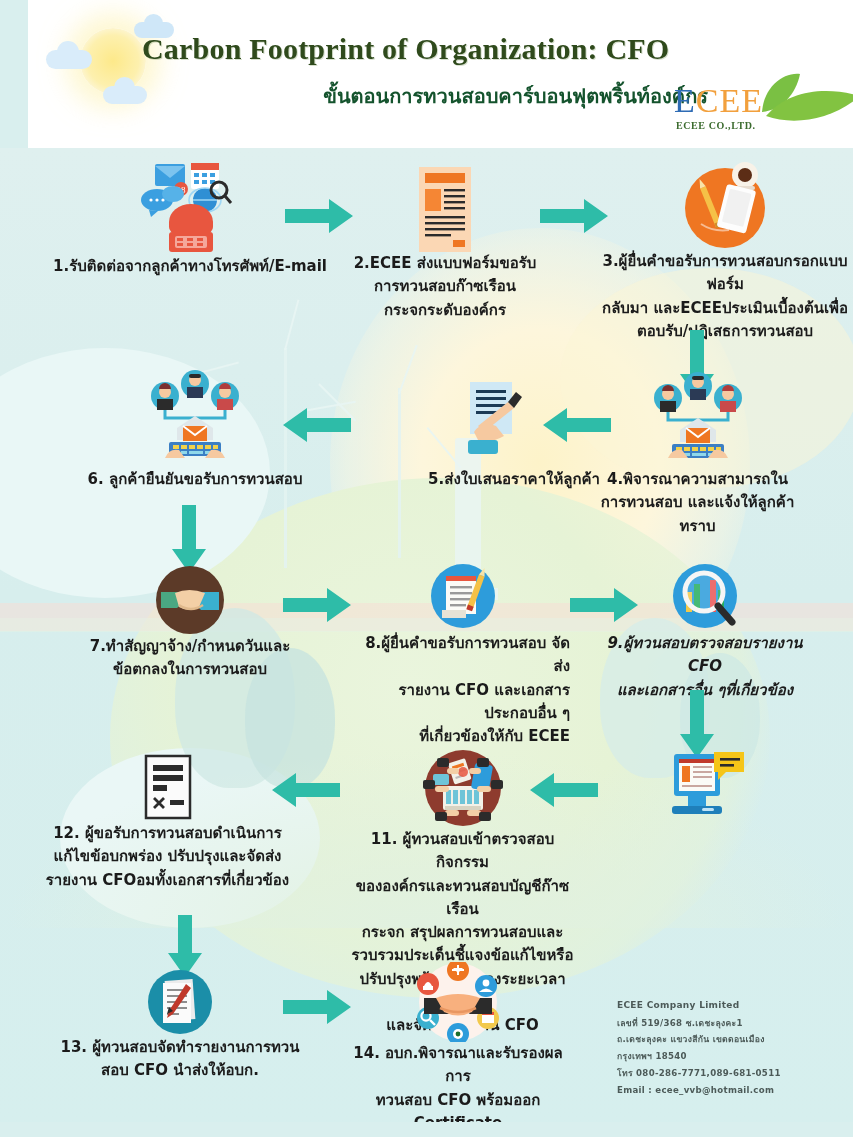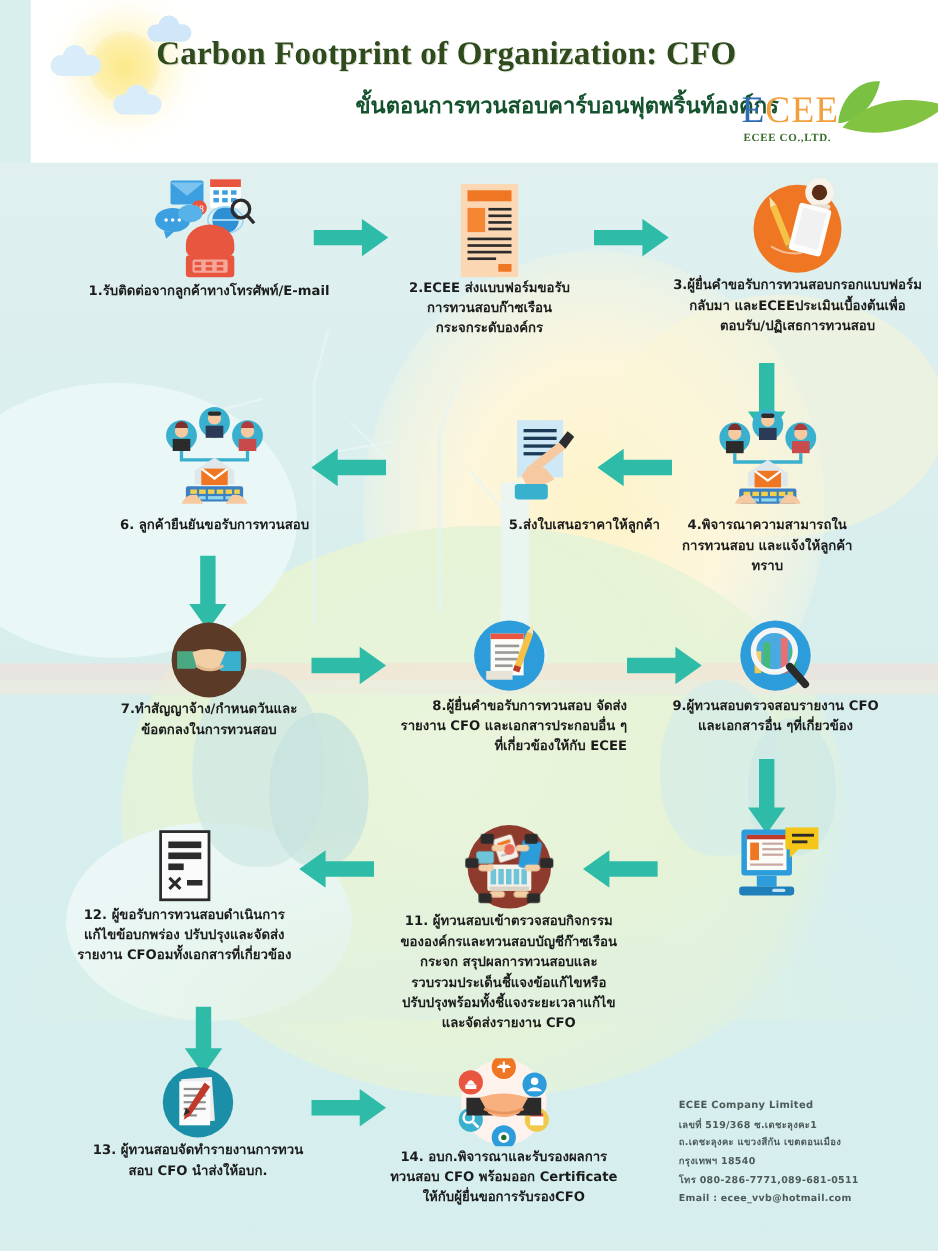--- a/index.html
+++ b/index.html
@@ -58,21 +58,21 @@
   .stack{position:absolute;background:#e9f5f3;opacity:.85;}
   .ground{position:absolute;left:0;top:455px;width:853px;height:28px;background:#f6dfd6;opacity:.55;}
   .ground2{position:absolute;left:0;top:470px;width:853px;height:14px;background:#e6f1e3;opacity:.5;}
   .hill{position:absolute;left:0;top:600px;width:853px;height:180px;
       background:radial-gradient(ellipse at 50% 100%,#e1f1e0 0%,rgba(225,241,224,0) 70%);}
 
   
   .step{position:absolute;text-align:center;}
   .step .label{
       font-family:"DejaVu Sans","Liberation Sans",sans-serif;
-      font-weight:bold;font-size:12px;color:#1b1b1b;line-height:1.55;
+      font-weight:bold;font-size:15px;color:#1b1b1b;line-height:1.55;
   }
   .icon-wrap{display:flex;align-items:flex-end;justify-content:center;}
 
   
   .arrow{position:absolute;}
   .arrow svg{display:block;}
 
   
   .contact{position:absolute;left:617px;top:997px;width:230px;}
   .contact div{font-family:"DejaVu Sans","Liberation Sans",sans-serif;font-size:8.6px;
@@ -408,21 +408,21 @@
 รายงาน CFO และเอกสารประกอบอื่น ๆ
 ที่เกี่ยวข้องให้กับ ECEE</div>
   </div>
 
   <div class="arrow" style="left:570px;top:588px;">
     <svg width="68" height="34" viewBox="0 0 68 34">
         <path d="M0 10 h44 V0 l24 17 l-24 17 V24 H0 Z" fill="#2ebca8"></path>
       </svg>
   </div>
 
-  <div class="step" style="left:590px;top:560px;width:230px;">
+  <div class="step" style="left:590px;top:560px;width:230px;font-style:italic;">
     <div class="icon-wrap" style="height:72px;">
       <svg width="70" height="70" viewBox="0 0 70 70">
         <circle cx="35" cy="34" r="32" fill="#2d9cdb"></circle>
         <rect x="16" y="30" width="6" height="20" fill="#f2c94c"></rect>
         <rect x="24" y="22" width="6" height="28" fill="#27ae60"></rect>
         <rect x="32" y="34" width="6" height="16" fill="#2d9cdb"></rect>
         <rect x="40" y="18" width="6" height="32" fill="#eb5757"></rect>
         <rect x="48" y="28" width="6" height="22" fill="#27ae60"></rect>
         <circle cx="34" cy="30" r="19" fill="none" stroke="#f5f5f5" stroke-width="5"></circle>
         <circle cx="34" cy="30" r="19" fill="rgba(255,255,255,.14)"></circle>

